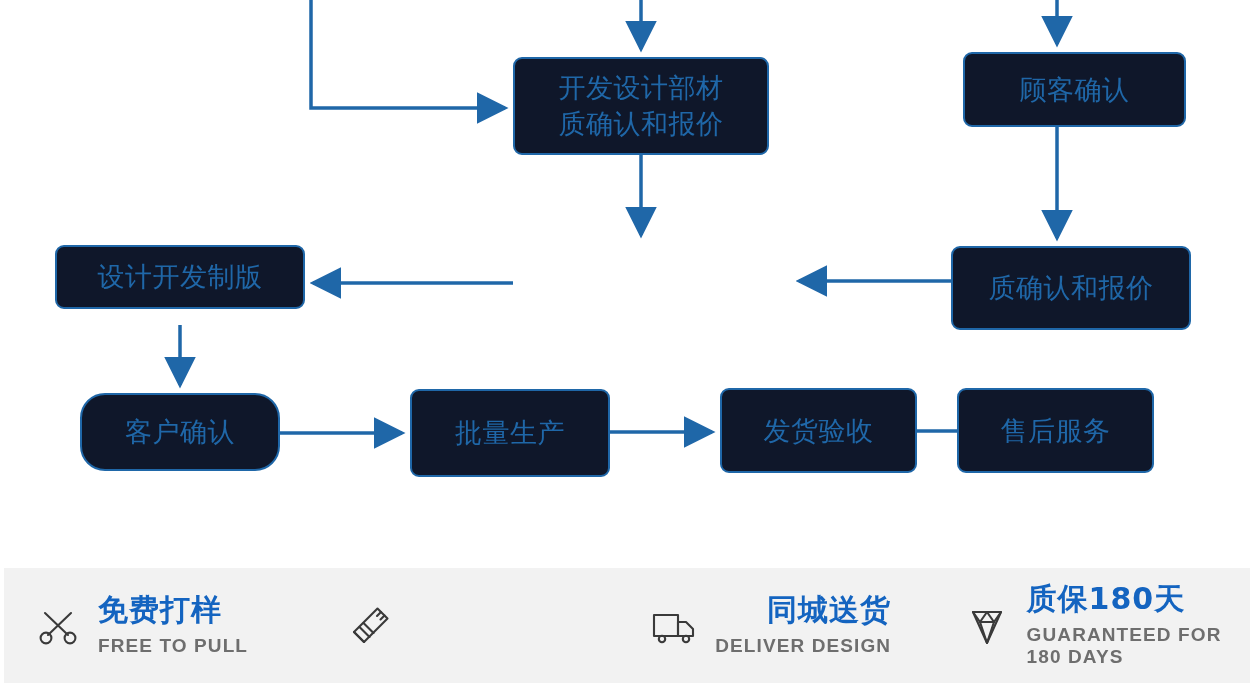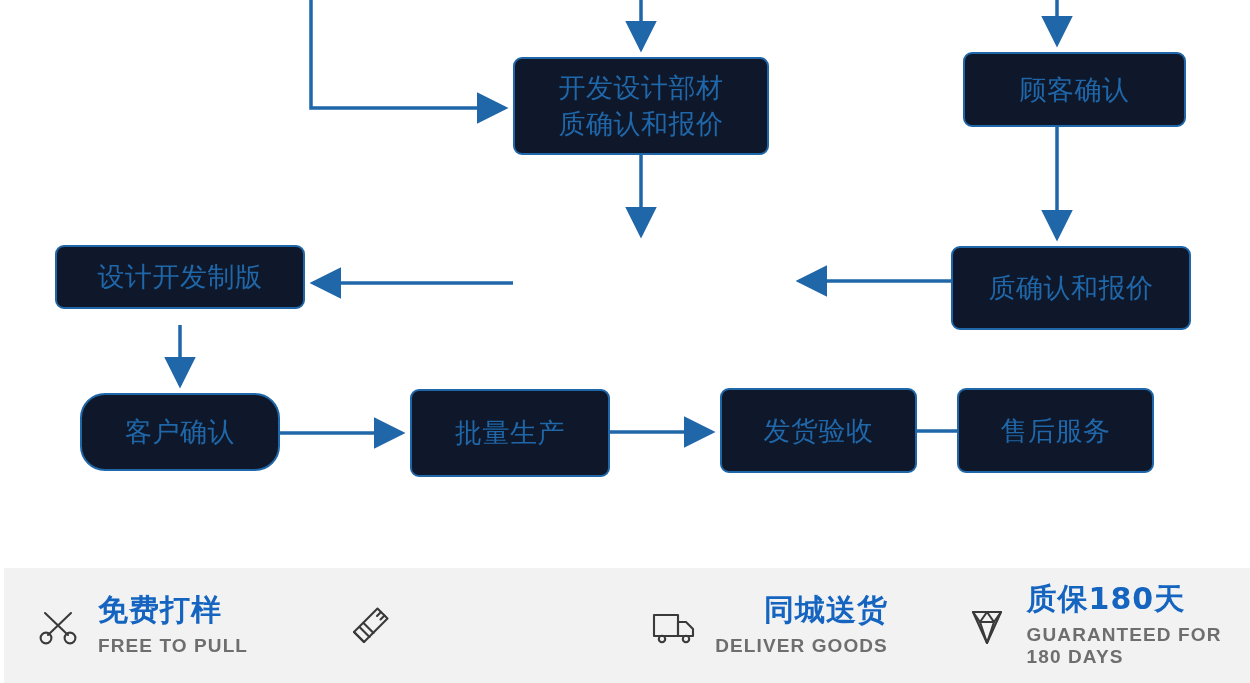--- a/index.html
+++ b/index.html
@@ -182,21 +182,21 @@
       <span class="feat-icon">
         <svg width="50" height="46" viewBox="0 0 50 46" fill="none" stroke="#3a3a3a" stroke-width="2.1" stroke-linejoin="round" stroke-linecap="round">
           <path d="M4 12 H28 V33 H4 Z"></path>
           <path d="M28 19 H36 L43 26 V33 H28 Z"></path>
           <circle cx="12" cy="36" r="3.2"></circle>
           <circle cx="36" cy="36" r="3.2"></circle>
         </svg>
       </span>
       <span class="feat-text">
         <span class="feat-cn">同城送货</span>
-        <span class="feat-en">DELIVER GOODS</span>
+        <span class="feat-en">DELIVER DESIGN</span>
       </span>
     </div>
 
     <div class="feature" style="margin-left:18px;width:300px;">
       <span class="feat-icon">
         <svg width="46" height="46" viewBox="0 0 46 46" fill="none" stroke="#3a3a3a" stroke-width="2.1" stroke-linejoin="round" stroke-linecap="round">
           <path d="M9 9 H37 L23 40 Z"></path>
           <path d="M9 9 L16 19 L23 9 L30 19 L37 9"></path>
           <path d="M16 19 H30"></path>
           <path d="M16 19 L23 40 L30 19"></path>

